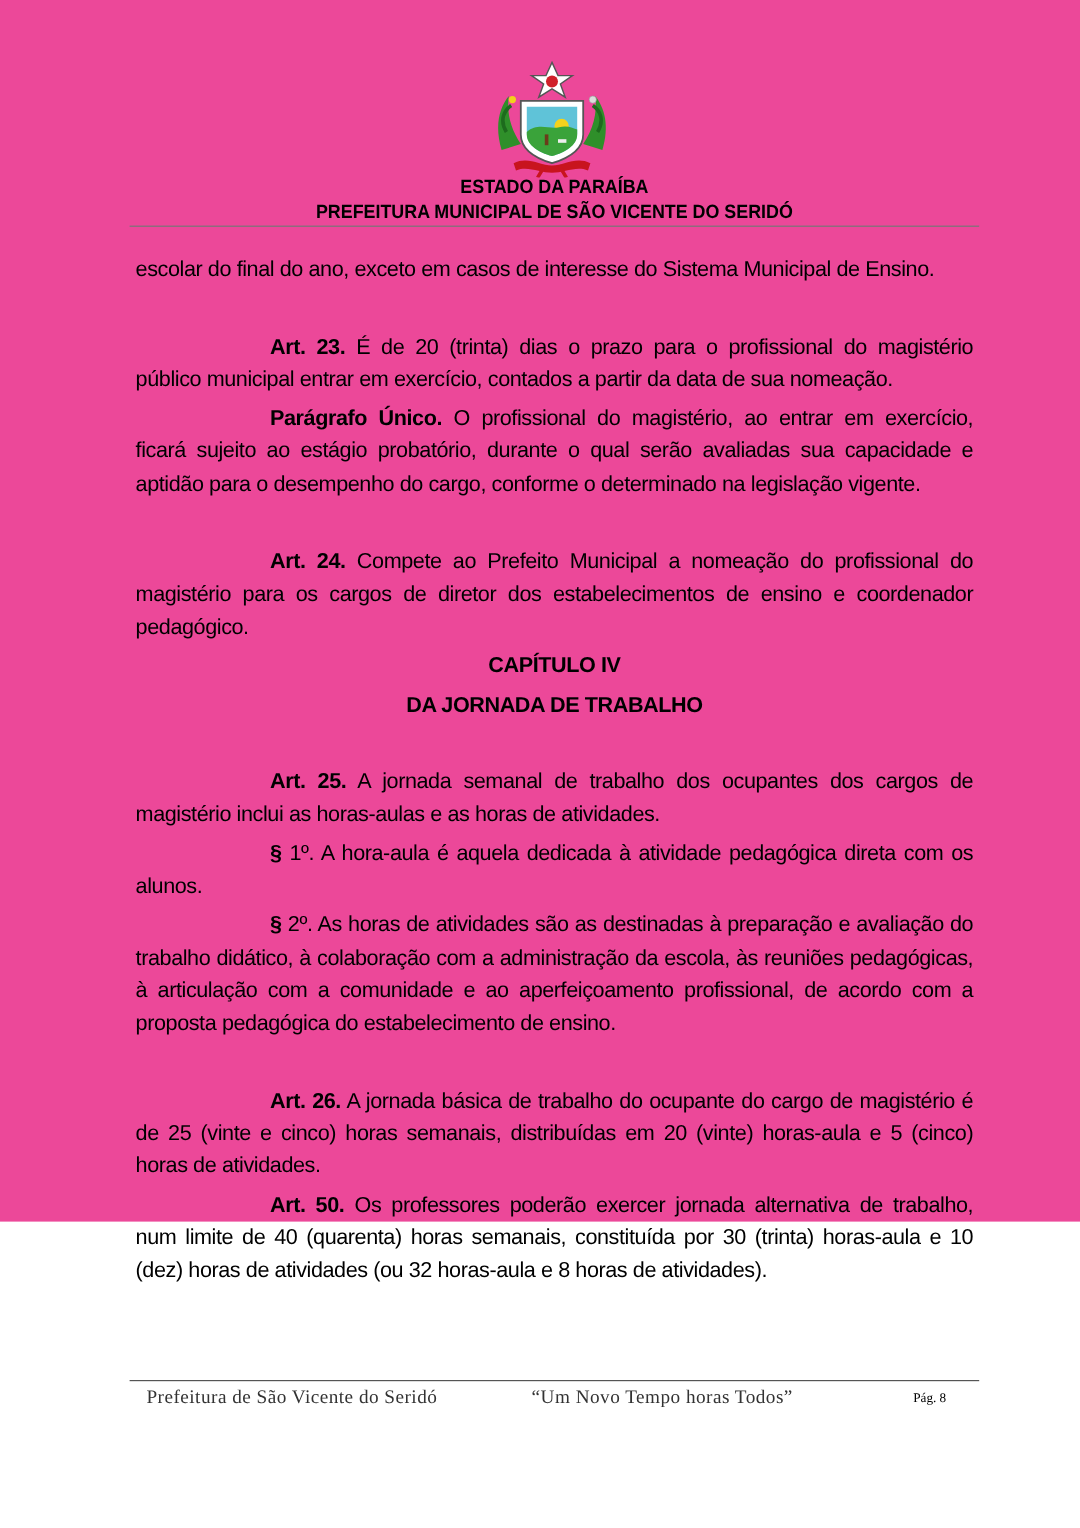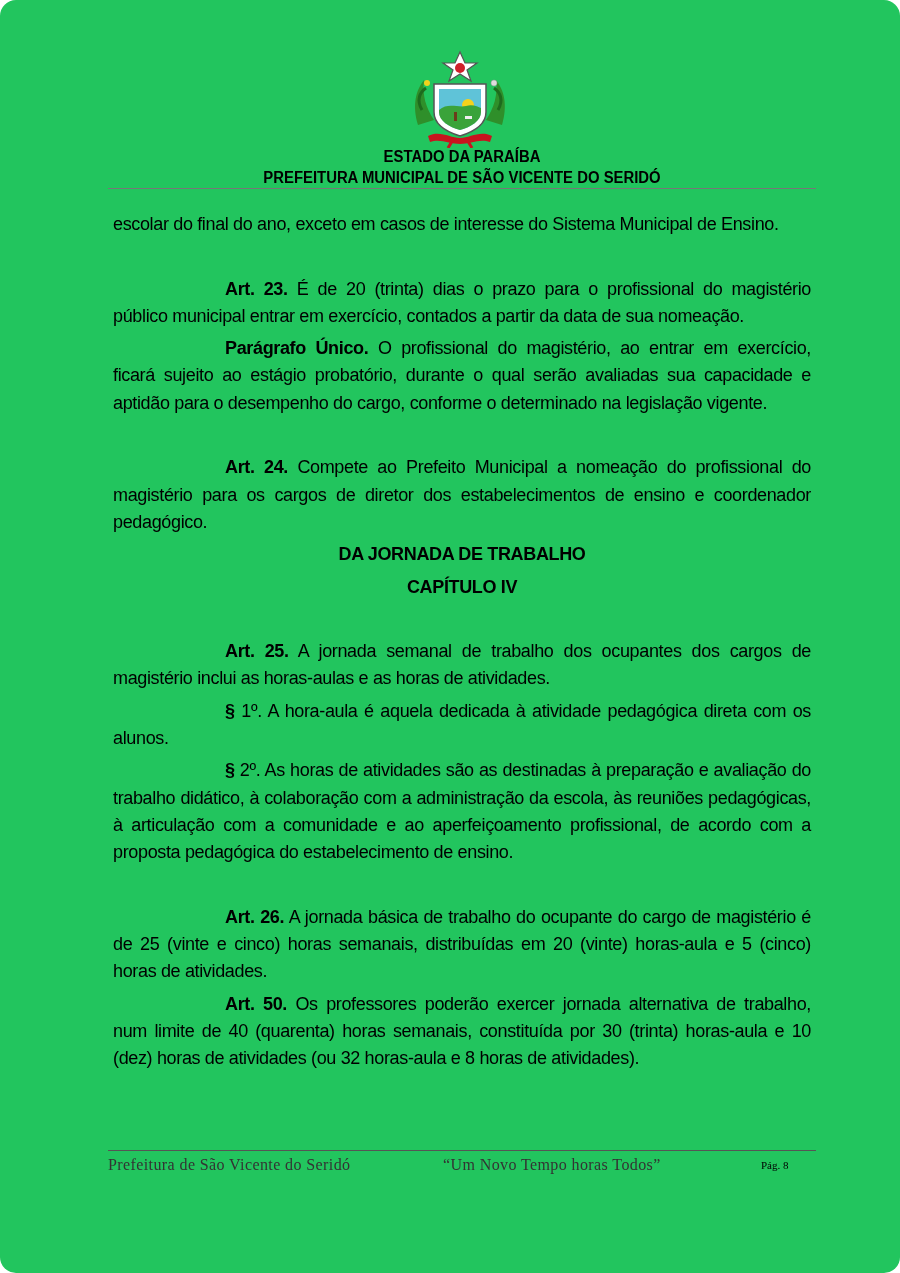--- a/index.html
+++ b/index.html
@@ -1,17 +1,17 @@
 <!DOCTYPE html>
 <html><head>
   <meta charset="utf-8">
   <style>
     html, body { margin: 0; padding: 0; background: #ffffff; }
     body { width: 900px; height: 1273px; position: relative; overflow: hidden; }
-    .page { position: absolute; left: 0; top: 0; width: 900px; height: 1273px; background: #22c55e; border-radius: 16px; }
+    .page { position: absolute; left: 0; top: 0; width: 900px; height: 1018px; background: #ec4899; }
     .crest { position: absolute; left: 410px; top: 50px; width: 100px; height: 98px; }
     .head-title {
       position: absolute; left: 108px; width: 708px; text-align: center;
       font-family: "Liberation Sans", sans-serif; font-weight: bold; font-size: 16px;
       color: #000; line-height: 20px; transform: scaleX(0.93); transform-origin: center;
     }
     .h1 { top: 147px; }
     .h2 { top: 168px; }
     .head-rule { position: absolute; left: 108px; top: 188px; width: 708px; height: 1px; background: #777; }
     .body {
@@ -21,21 +21,21 @@
     .body p { margin: 5px; text-align: justify; text-align-last: left; letter-spacing: -0.35px; }
     .body .indent { text-indent: 112px; }
     .body .gap { height: 27.3px; }
     .body b { font-weight: bold; }
     .chapter { text-align: center !important; text-align-last: center !important; font-weight: bold; }
     .foot-rule { position: absolute; left: 108px; top: 1150px; width: 708px; height: 1px; background: #555; }
     .foot {
       position: absolute; top: 1156px; font-family: "Liberation Serif", serif; font-size: 16px;
       color: #333; letter-spacing: 0.4px;
     }
-    .foot-left { left: 108px; }
+    .foot-left { left: 122px; }
     .foot-slogan { left: 443px; }
     .foot-page { left: 761px; font-size: 11px; top: 1159px; color: #000; letter-spacing: 0; font-family: Liberation Serif, serif; }
   </style>
 </head>
 <body>
 
 <div class="page">
 
   <svg class="crest" viewBox="0 0 100 98">
     <polygon points="50,2 55,13 67,13 57,20 61,31 50,24 39,31 43,20 33,13 45,13" fill="#fff" stroke="#555" stroke-width="1.2"></polygon>
@@ -62,22 +62,22 @@
   <div class="body">
     <p>escolar do final do ano, exceto em casos de interesse do Sistema Municipal de Ensino.</p>
     <div class="gap"></div>
 
     <p class="indent"><b>Art. 23.</b><span> É de 20 (trinta) dias o prazo para o profissional do magistério público municipal entrar em exercício, contados a partir da data de sua nomeação.</span></p>
     <p class="indent"><b>Parágrafo Único.</b><span> O profissional do magistério, ao entrar em exercício, ficará sujeito ao estágio probatório, durante o qual serão avaliadas sua capacidade e aptidão para o desempenho do cargo, conforme o determinado na legislação vigente.</span></p>
     <div class="gap"></div>
 
     <p class="indent"><b>Art. 24.</b><span> Compete ao Prefeito Municipal a nomeação do profissional do magistério para os cargos de diretor dos estabelecimentos de ensino e coordenador pedagógico.</span></p>
 
+    <p class="chapter">CAPÍTULO IV</p>
     <p class="chapter">DA JORNADA DE TRABALHO</p>
-    <p class="chapter">CAPÍTULO IV</p>
     <div class="gap"></div>
 
     <p class="indent"><b>Art. 25.</b><span> A jornada semanal de trabalho dos ocupantes dos cargos de magistério inclui as horas-aulas e as horas de atividades.</span></p>
     <p class="indent"><b>§</b><span> 1º. A hora-aula é aquela dedicada à atividade pedagógica direta com os alunos.</span></p>
     <p class="indent"><b>§</b><span> 2º. As horas de atividades são as destinadas à preparação e avaliação do trabalho didático, à colaboração com a administração da escola, às reuniões pedagógicas, à articulação com a comunidade e ao aperfeiçoamento profissional, de acordo com a proposta pedagógica do estabelecimento de ensino.</span></p>
     <div class="gap"></div>
 
     <p class="indent"><b>Art. 26.</b><span> A jornada básica de trabalho do ocupante do cargo de magistério é de 25 (vinte e cinco) horas semanais, distribuídas em 20 (vinte) horas-aula e 5 (cinco) horas de atividades.</span></p>
     <p class="indent"><b>Art. 50.</b><span> Os professores poderão exercer jornada alternativa de trabalho, num limite de 40 (quarenta) horas semanais, constituída por 30 (trinta) horas-aula e 10 (dez) horas de atividades (ou 32 horas-aula e 8 horas de atividades).</span></p>
   </div>

